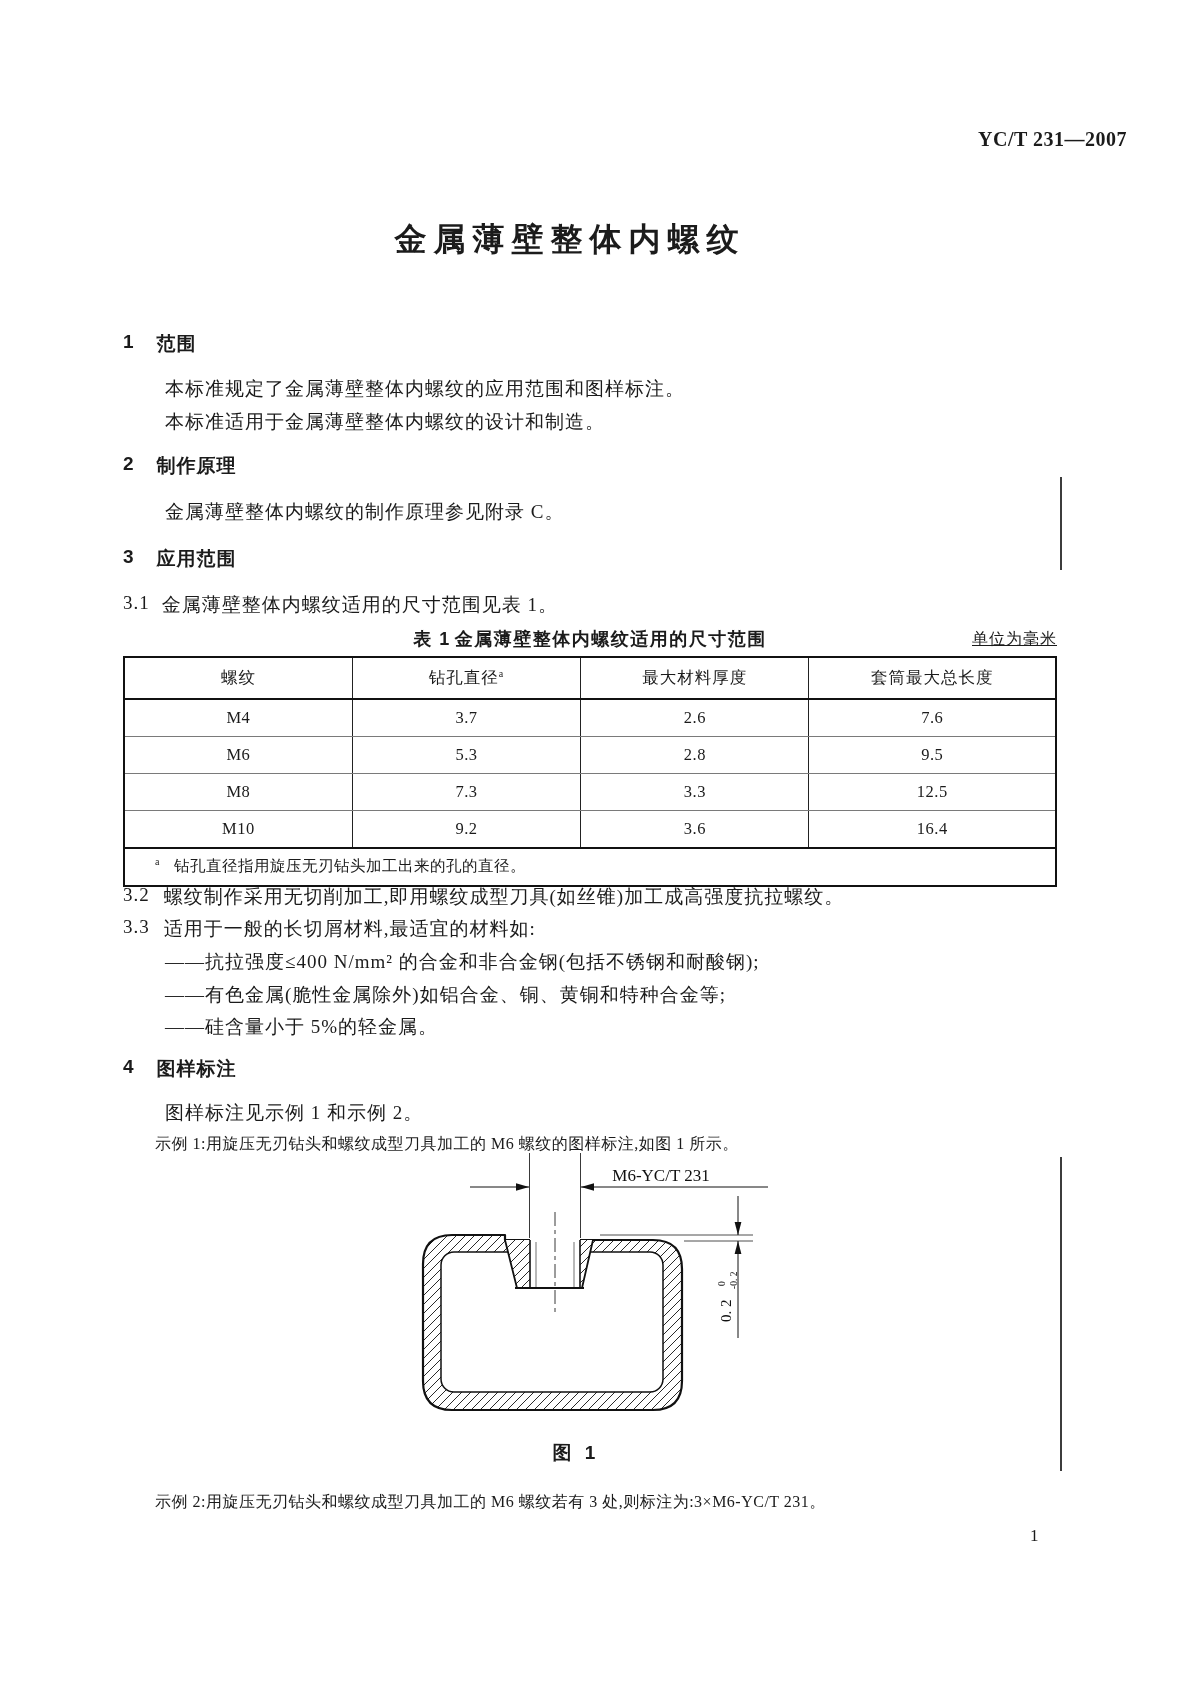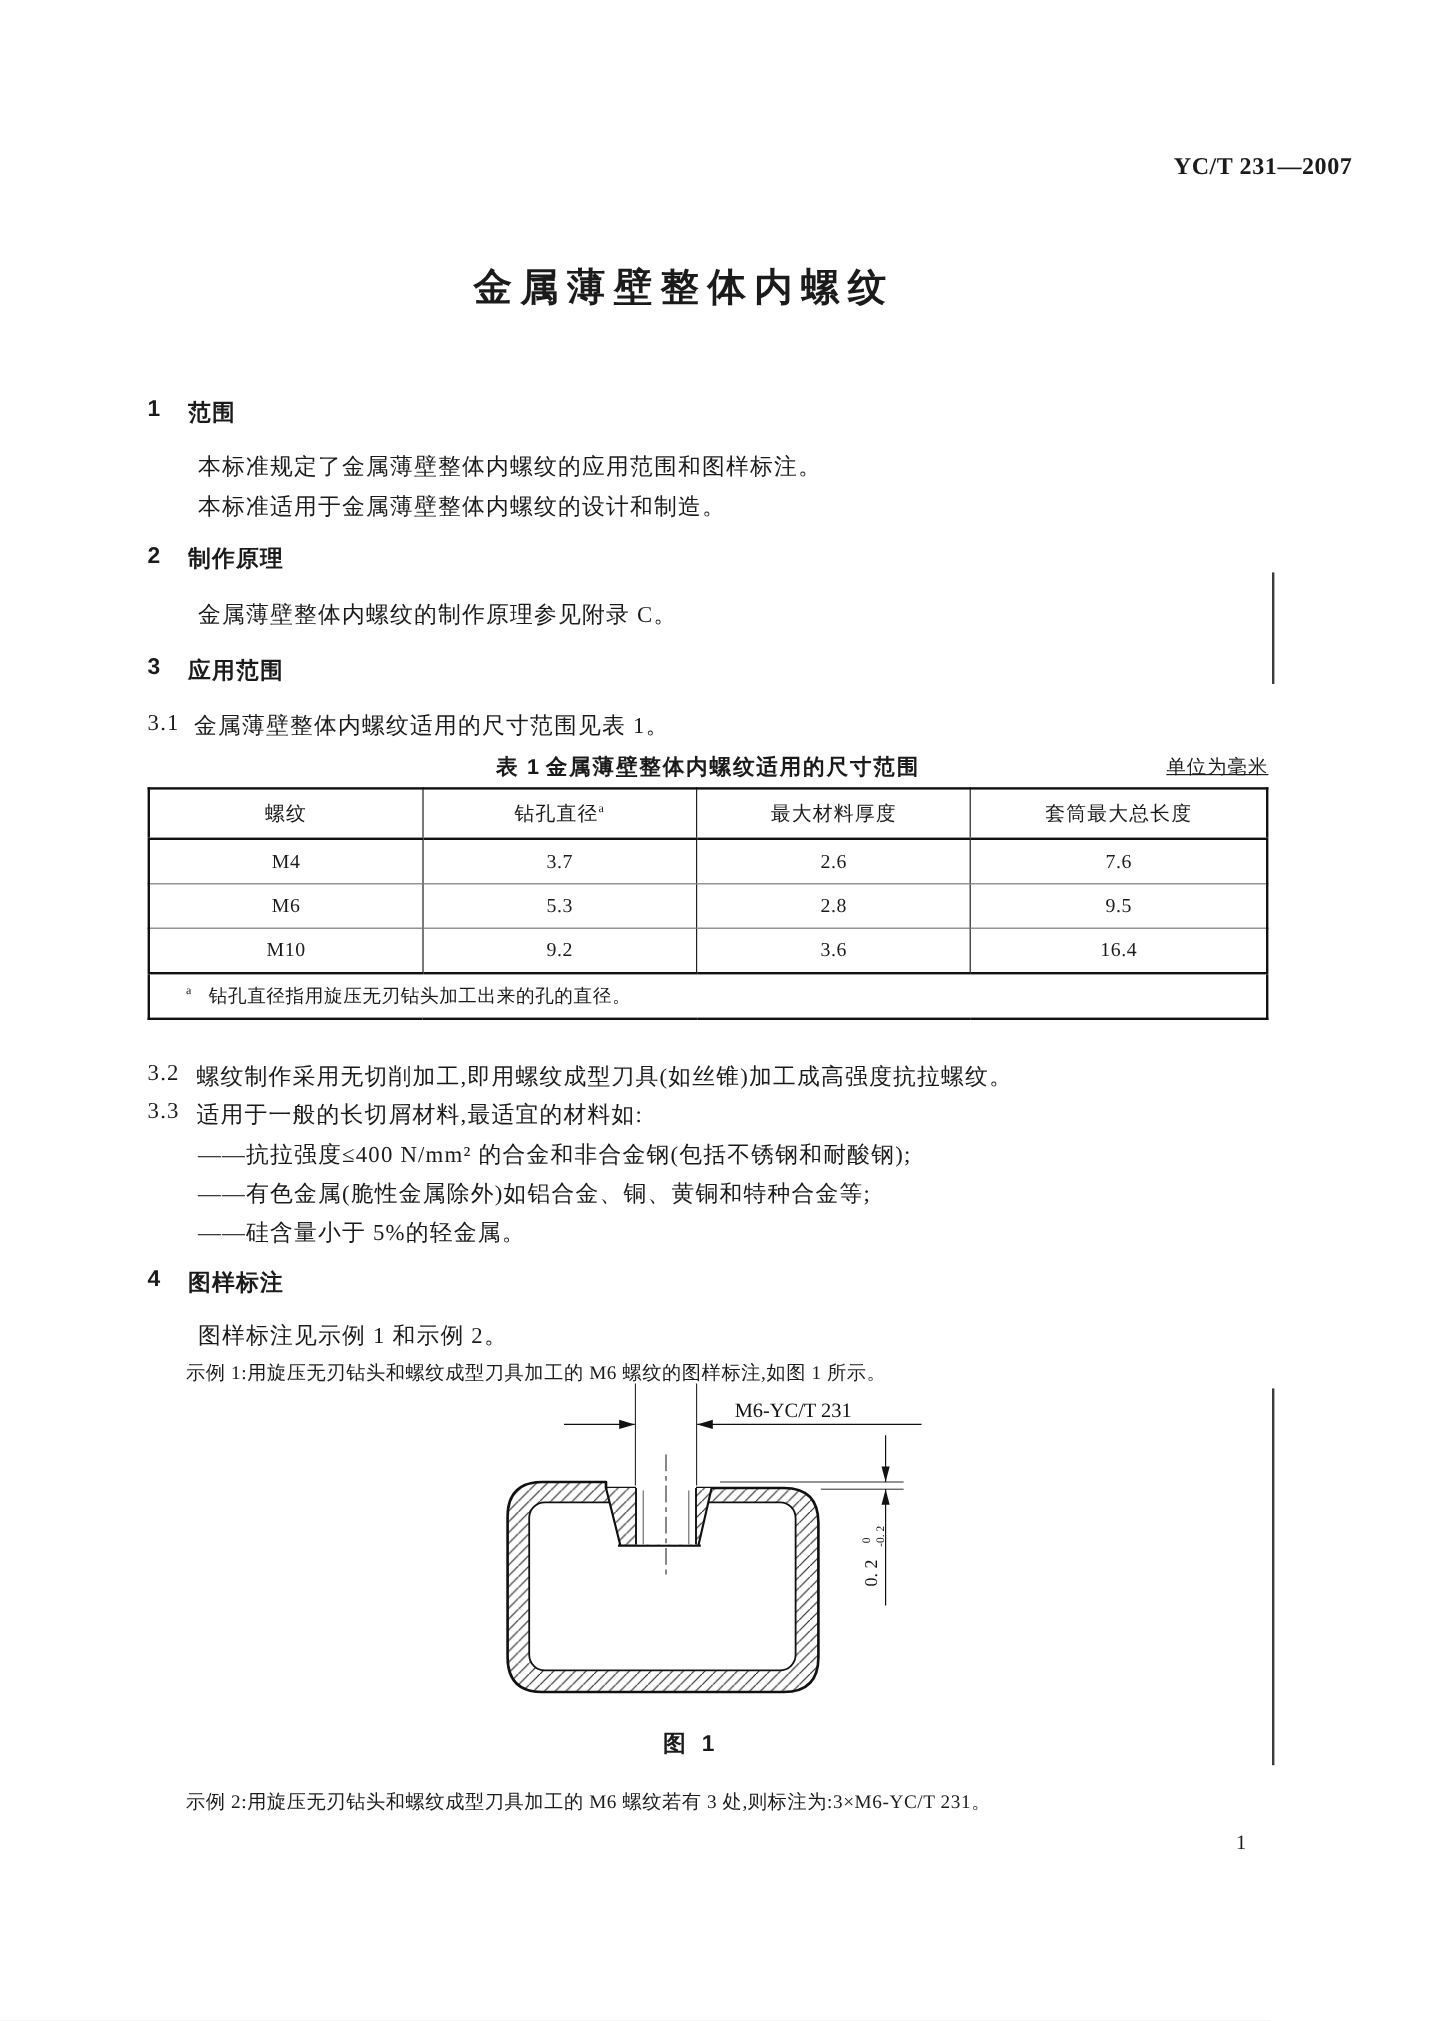--- a/index.html
+++ b/index.html
@@ -95,20 +95,26 @@
           <td>3.7</td>
           <td>2.6</td>
           <td>7.6</td>
         </tr>
         <tr>
           <td>M6</td>
           <td>5.3</td>
           <td>2.8</td>
           <td>9.5</td>
         </tr>
+        <tr>
+          <td>M8</td>
+          <td>7.3</td>
+          <td>3.3</td>
+          <td>12.5</td>
+        </tr>
         <tr class="last-data">
           <td>M10</td>
           <td>9.2</td>
           <td>3.6</td>
           <td>16.4</td>
         </tr>
       </tbody>
     <tbody>
       <tr>
         <td class="footnote-cell" colspan="4">

